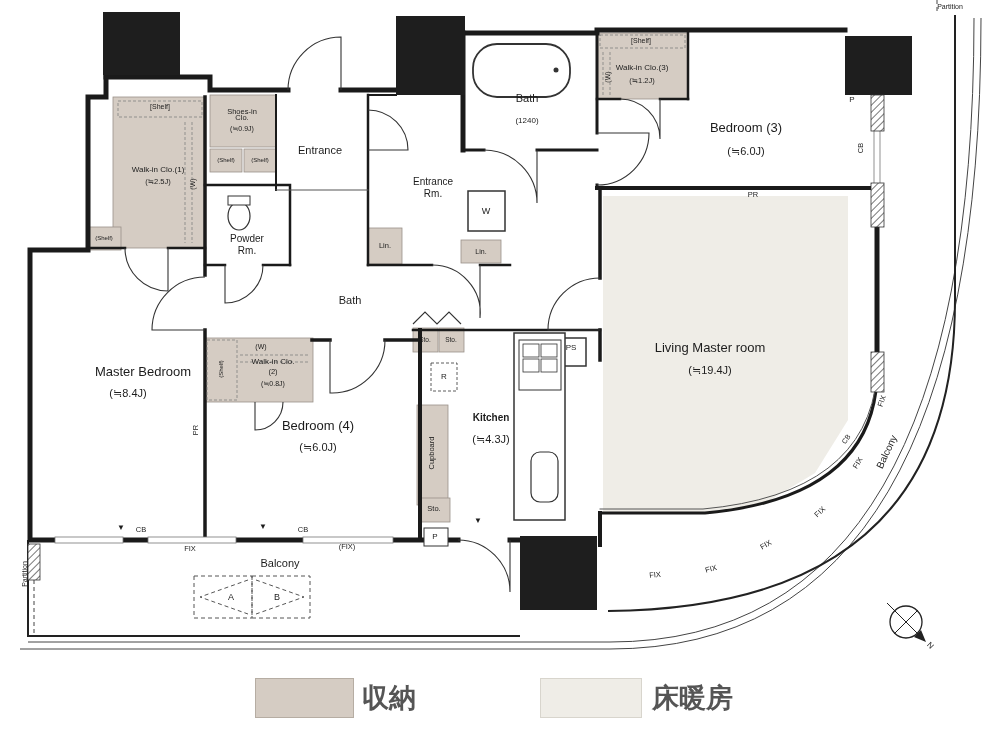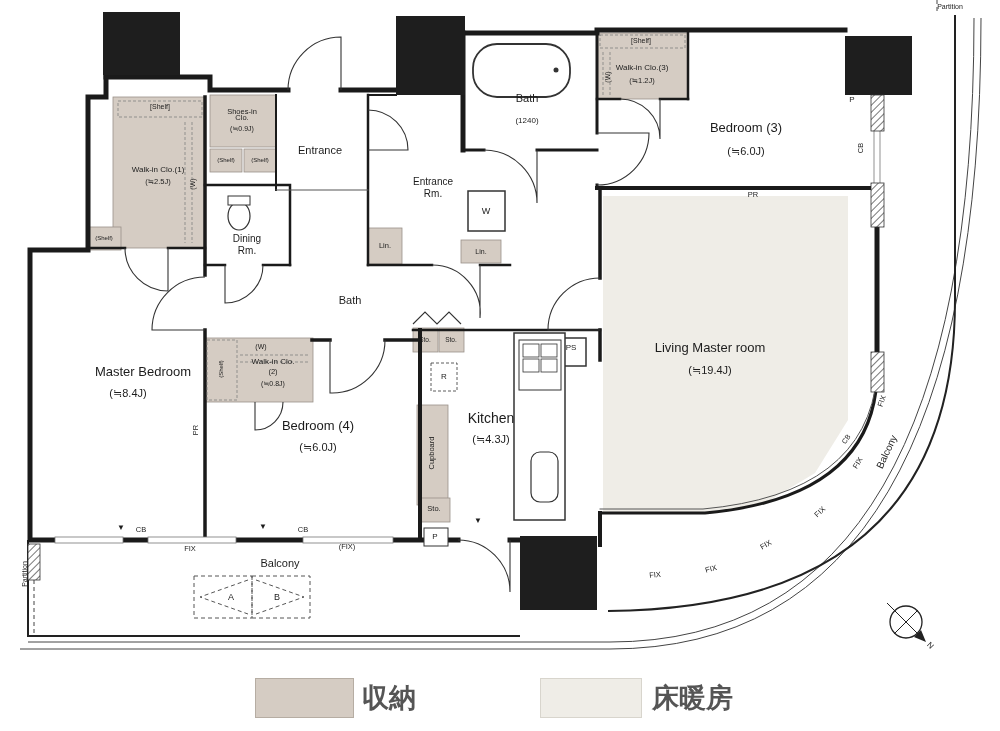--- a/index.html
+++ b/index.html
@@ -1,21 +1,21 @@
 <!DOCTYPE html>
 <html><head>
 <meta charset="utf-8">
 <style>
   html,body{margin:0;padding:0;background:#fff;}
   .stage{position:relative;width:1000px;height:731px;background:#fff;overflow:hidden;
          font-family:"Liberation Sans",sans-serif;color:#1c1c1c;}
   .stage svg{position:absolute;left:0;top:0;}
   .lbl{position:absolute;white-space:nowrap;transform:translate(-50%,-50%) rotate(var(--rot,0deg));
        transform-origin:center;line-height:1;color:#1c1c1c;}
-  .s13{font-size:13px;} .s12{font-size:14px;} .s11{font-size:11px;} .s10{font-size:10px;}
+  .s13{font-size:13px;} .s12{font-size:10px;font-weight:bold;} .s11{font-size:11px;} .s10{font-size:10px;}
   .s9{font-size:9px;} .s8{font-size:8px;} .s75{font-size:7.5px;} .s7{font-size:7px;}
   .s65{font-size:6.5px;} .s6{font-size:6px;}
   .legend-swatch{position:absolute;height:38px;}
   .legend-swatch.storage{background:#d5ccc3;border:1px solid #b6ada3;}
   .legend-swatch.heating{background:#efede7;border:1px solid #d8d5cd;}
   .legend-label{position:absolute;transform:translate(0,-50%);font-size:27px;font-weight:600;color:#555;}
 </style>
 </head>
 <body>
 
@@ -186,21 +186,21 @@
 <div class="lbl s13" style="left:746px;top:127px">Bedroom (3)</div>
 <div class="lbl s11" style="left:746px;top:151px">(≒6.0J)</div>
 <div class="lbl s13" style="left:710px;top:347px">Living Master room</div>
 <div class="lbl s11" style="left:710px;top:370px">(≒19.4J)</div>
 <div class="lbl s12" style="left:491px;top:418px">Kitchen</div>
 <div class="lbl s11" style="left:491px;top:439px">(≒4.3J)</div>
 <div class="lbl s11" style="left:527px;top:98px">Bath</div>
 <div class="lbl s8" style="left:527px;top:121px">(1240)</div>
 <div class="lbl s10" style="left:433px;top:182px">Entrance</div>
 <div class="lbl s10" style="left:433px;top:194px">Rm.</div>
-<div class="lbl s10" style="left:247px;top:239px">Dining</div>
+<div class="lbl s10" style="left:247px;top:239px">Powder</div>
 <div class="lbl s10" style="left:247px;top:251px">Rm.</div>
 <div class="lbl s11" style="left:320px;top:150px">Entrance</div>
 <div class="lbl s11" style="left:350px;top:300px">Bath</div>
 <div class="lbl s8" style="left:158px;top:170px">Walk-in Clo.(1)</div>
 <div class="lbl s75" style="left:158px;top:182px">(≒2.5J)</div>
 <div class="lbl s8" style="left:273px;top:362px">Walk-in Clo.</div>
 <div class="lbl s75" style="left:273px;top:372px">(2)</div>
 <div class="lbl s7" style="left:273px;top:383px">(≒0.8J)</div>
 <div class="lbl s8" style="left:642px;top:68px">Walk-in Clo.(3)</div>
 <div class="lbl s75" style="left:642px;top:81px">(≒1.2J)</div>

